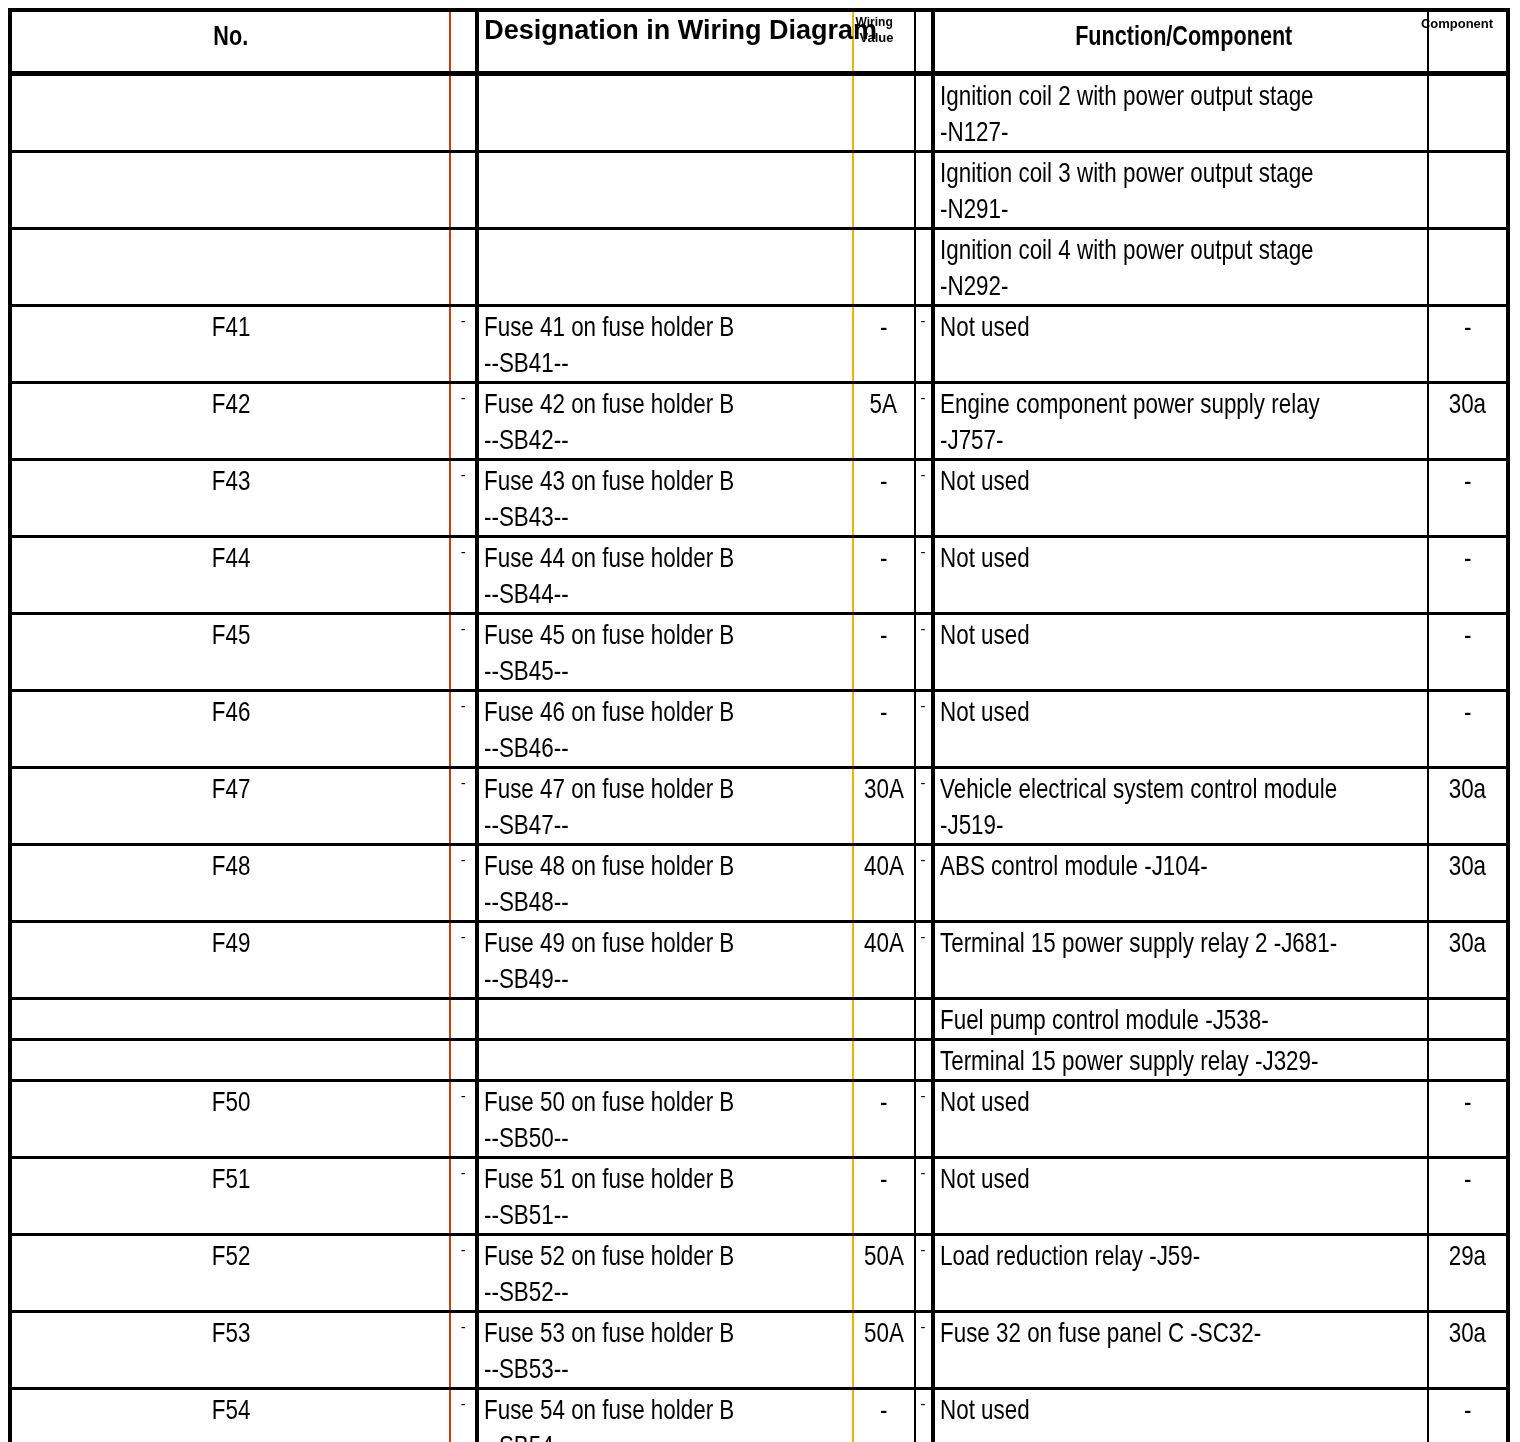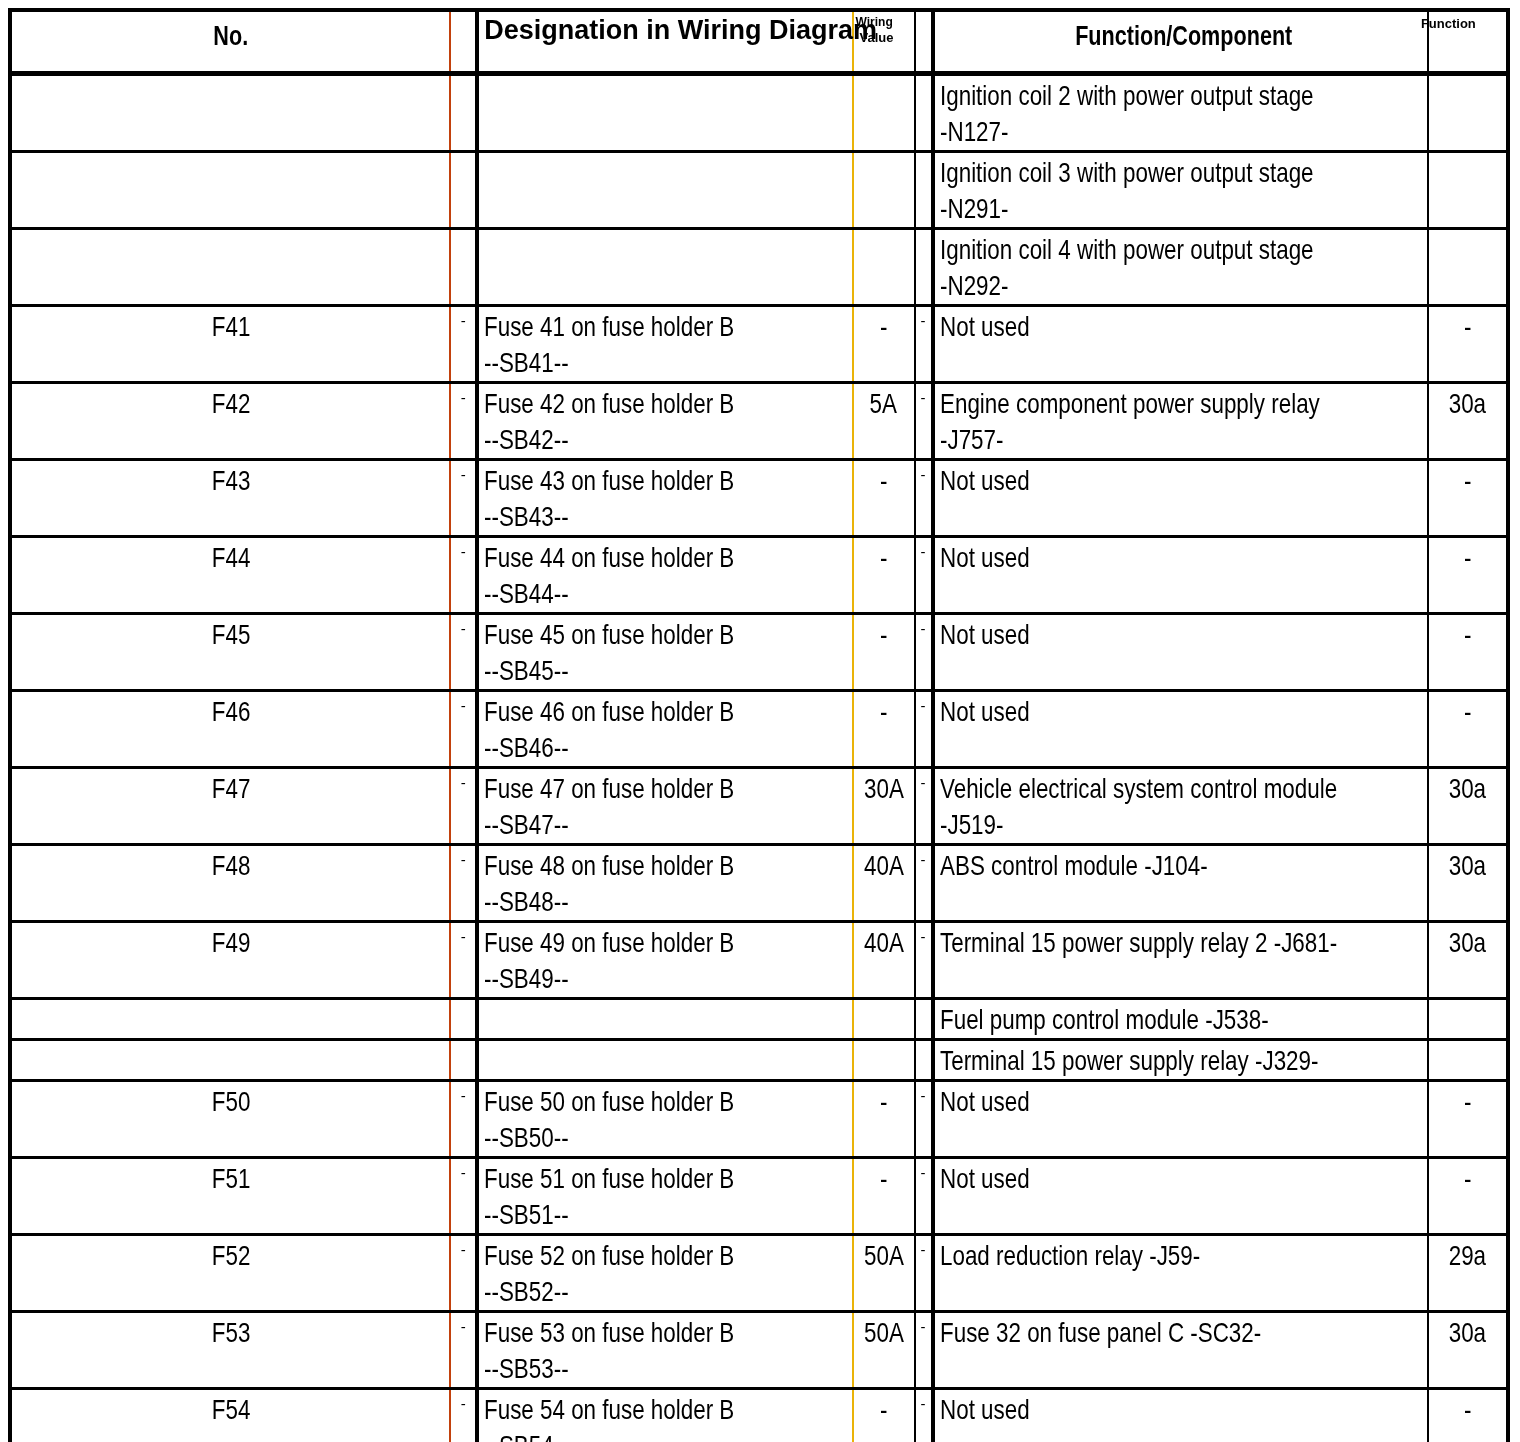--- a/index.html
+++ b/index.html
@@ -100,21 +100,21 @@
       <tr>
         <th class="c-no"><span class="cx">No.</span></th>
         <th class="c-la"></th>
         <th class="c-des"><span class="cl">Designation in Wiring Diagram</span></th>
         <th class="c-nom">
           <div class="nom-l1">Wiring</div>
           <div class="nom-l2">Value</div>
         </th>
         <th class="c-lb"></th>
         <th class="c-fun" style="text-align:center;"><span class="cx">Function/Component</span></th>
-        <th class="c-ter"><span class="ter-label">Function</span></th>
+        <th class="c-ter"><span class="ter-label">Component</span></th>
       </tr>
     </thead>
     <tbody id="table-body">
         <tr>
     <td class="c-no"><span class="cx"></span></td>
     <td class="c-la">
             <span class="mark"></span>
           </td>
     <td class="c-des">
       <div class="cl">

